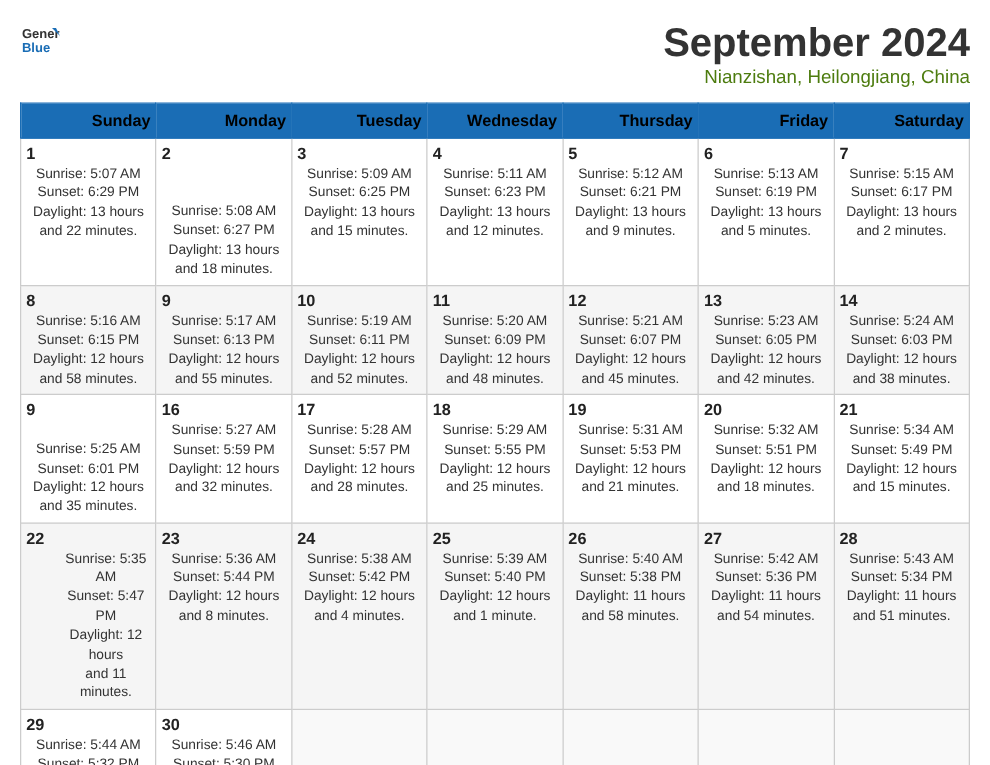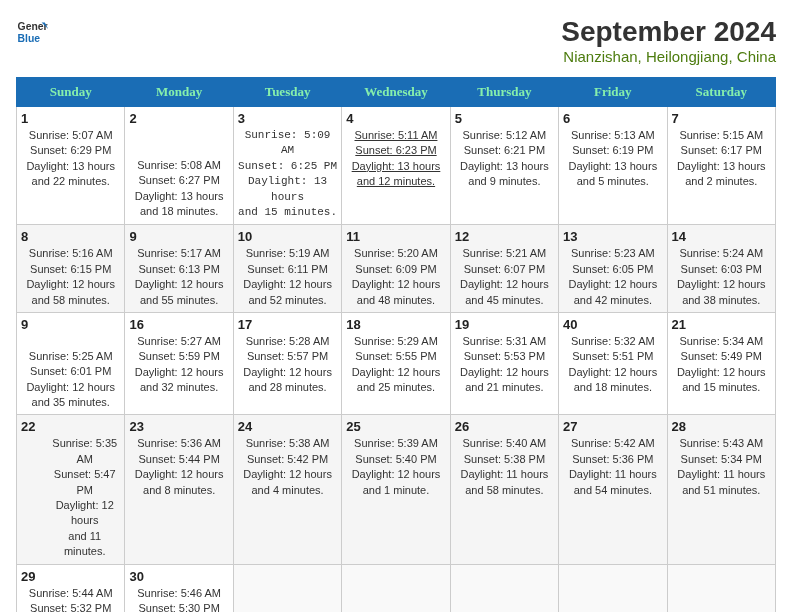--- a/index.html
+++ b/index.html
@@ -22,42 +22,41 @@
       gap: 4px;
     }
     .logo-icon {
       width: 32px;
       height: 32px;
     }
     .title-area {
       text-align: right;
     }
     .month-title {
-      font-size: 28px;
+      font-size: 32px;
       font-weight: bold;
       color: #333;
     }
     .location-title {
       font-size: 15px;
       color: #4d7c0f;
     }
     table {
       width: 100%;
       border-collapse: collapse;
       font-size: 11px;
     }
     thead tr th {
       background-color: #1a6db5;
-      color: #86efac;
+      color: #000000;
       padding: 6px 4px;
-      text-align: center;
+      text-align: right;
       font-size: 13px;
       font-weight: bold;
       border: 1px solid #1a6db5;
-      font-family: Liberation Serif, serif;
     }
     tbody tr td {
       border: 1px solid #ccc;
       vertical-align: top;
       padding: 4px;
       width: 107px;
       min-height: 70px;
       background: #fff;
     }
     tbody tr:nth-child(even) td {
@@ -120,28 +119,28 @@
         </td>
         <td>
           <span class="day-num">2</span>
           <div class="day-info" style="white-space: pre-line; margin-top: 32px;">Sunrise: 5:08 AM
 Sunset: 6:27 PM
 Daylight: 13 hours
 and 18 minutes.</div>
         </td>
         <td>
           <span class="day-num">3</span>
-          <div class="day-info" style="white-space: pre-line; font-family: Liberation Mono, monospace;">Sunrise: 5:09 AM
+          <div class="day-info" style="white-space: pre-line;">Sunrise: 5:09 AM
 Sunset: 6:25 PM
 Daylight: 13 hours
 and 15 minutes.</div>
         </td>
         <td>
           <span class="day-num">4</span>
-          <div class="day-info" style="white-space: pre-line; text-decoration: underline;">Sunrise: 5:11 AM
+          <div class="day-info" style="white-space: pre-line;">Sunrise: 5:11 AM
 Sunset: 6:23 PM
 Daylight: 13 hours
 and 12 minutes.</div>
         </td>
         <td>
           <span class="day-num">5</span>
           <div class="day-info" style="white-space: pre-line;">Sunrise: 5:12 AM
 Sunset: 6:21 PM
 Daylight: 13 hours
 and 9 minutes.</div>
@@ -242,21 +241,21 @@
 and 25 minutes.</div>
         </td>
         <td>
           <span class="day-num">19</span>
           <div class="day-info" style="white-space: pre-line;">Sunrise: 5:31 AM
 Sunset: 5:53 PM
 Daylight: 12 hours
 and 21 minutes.</div>
         </td>
         <td>
-          <span class="day-num">40</span>
+          <span class="day-num">20</span>
           <div class="day-info" style="white-space: pre-line;">Sunrise: 5:32 AM
 Sunset: 5:51 PM
 Daylight: 12 hours
 and 18 minutes.</div>
         </td>
         <td>
           <span class="day-num">21</span>
           <div class="day-info" style="white-space: pre-line;">Sunrise: 5:34 AM
 Sunset: 5:49 PM
 Daylight: 12 hours

